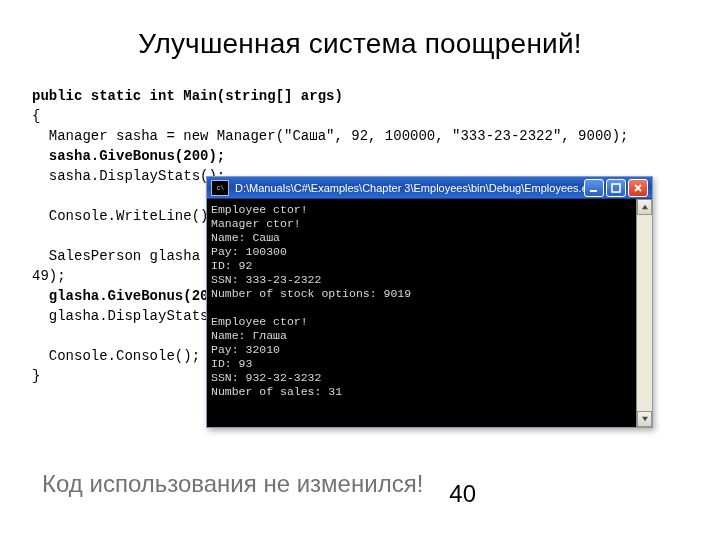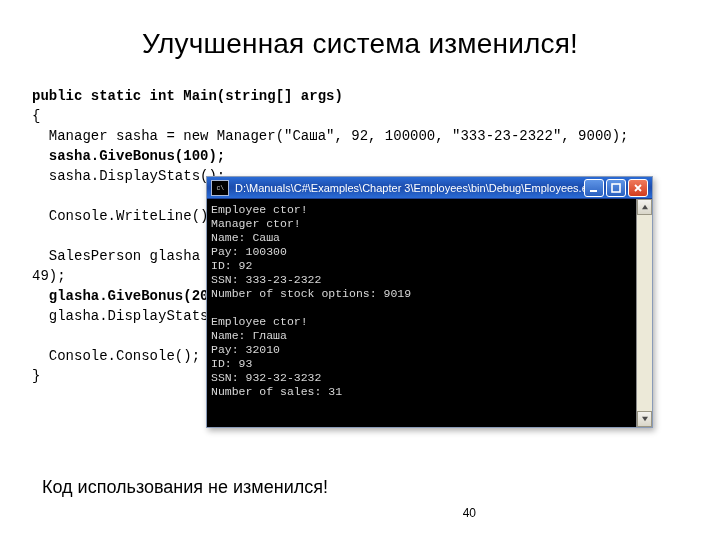--- a/index.html
+++ b/index.html
@@ -38,28 +38,28 @@
     font-size: 14px;
     line-height: 20px;
     white-space: pre;
     color: #000;
   }
   .code-block .bold { font-weight: bold; text-align: center; }
   .footer-text {
     position: absolute;
     left: 42px;
     bottom: 42px;
-    font-size: 18px;
-    color: #000000;
+    font-size: 24px;
+    color: #737373;
   }
   .page-number {
     position: absolute;
     right: 244px;
-    bottom: 20px;
-    font-size: 12px;
+    bottom: 32px;
+    font-size: 24px;
     color: #000;
     margin-top: 35px;
   }
 
   
   .console-window {
     position: absolute;
     top: 176px;
     left: 206px;
     width: 445px;
@@ -156,26 +156,26 @@
     justify-content: center;
     box-sizing: border-box;
   }
   .sb-btn svg { width: 8px; height: 6px; }
   .sb-track { flex: 1; background: #ece9d8; }
 </style>
 </head>
 <body>
 <div class="slide">
 
-  <div class="title">Улучшенная система изменился!</div>
+  <div class="title">Улучшенная система поощрений!</div>
 
   <div class="code-block"><span class="bold">public static int Main(string[] args)</span>
 <span>{</span>
 <span>  Manager sasha = new Manager("Саша", 92, 100000, "333-23-2322", 9000);</span>
-<span class="bold">  sasha.GiveBonus(100);</span>
+<span class="bold">  sasha.GiveBonus(200);</span>
 <span>  sasha.DisplayStats();</span>
 <span></span>
 <span>  Console.WriteLine();</span>
 <span></span>
 <span>  SalesPerson glasha = new SalesPerson("Глаша", 93, 3000, "932-32-3232",</span>
 <span>49);</span>
 <span class="bold">  glasha.GiveBonus(200);</span>
 <span>  glasha.DisplayStats();</span>
 <span></span>
 <span>  Console.Console();</span>

